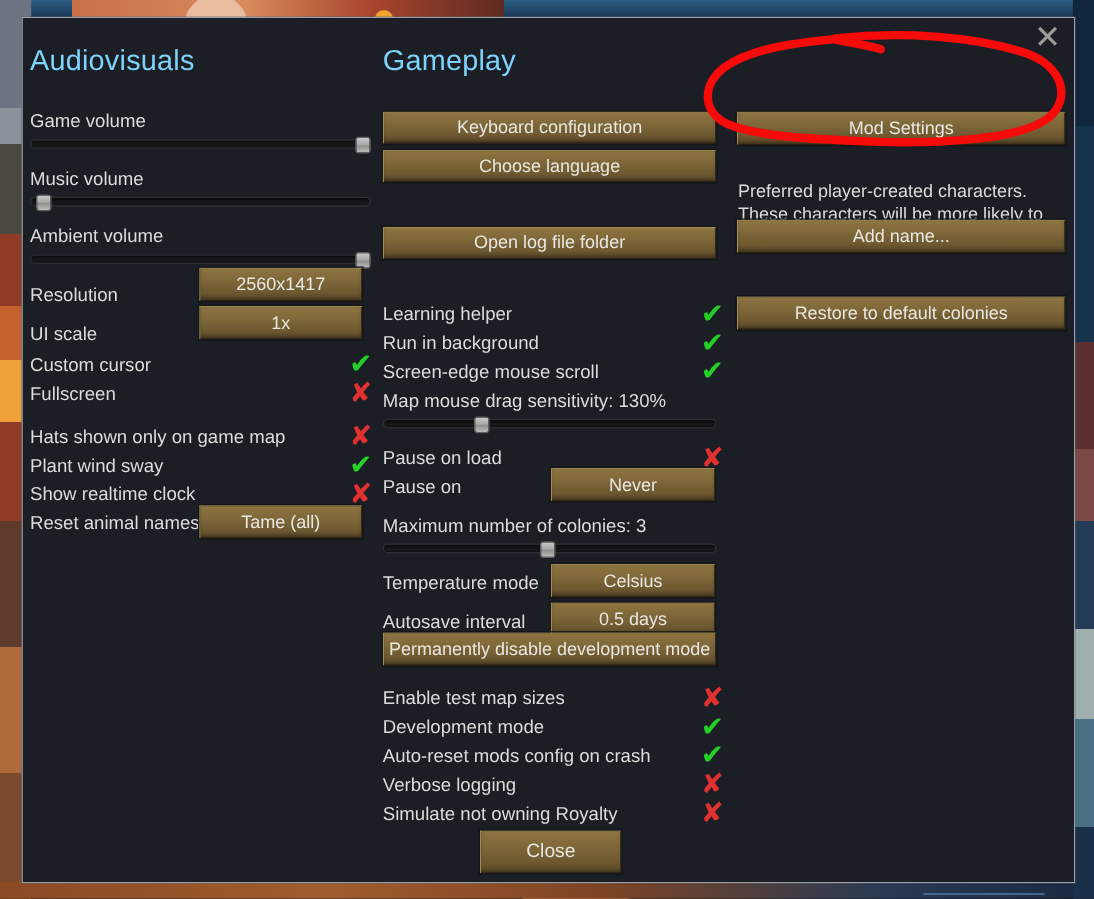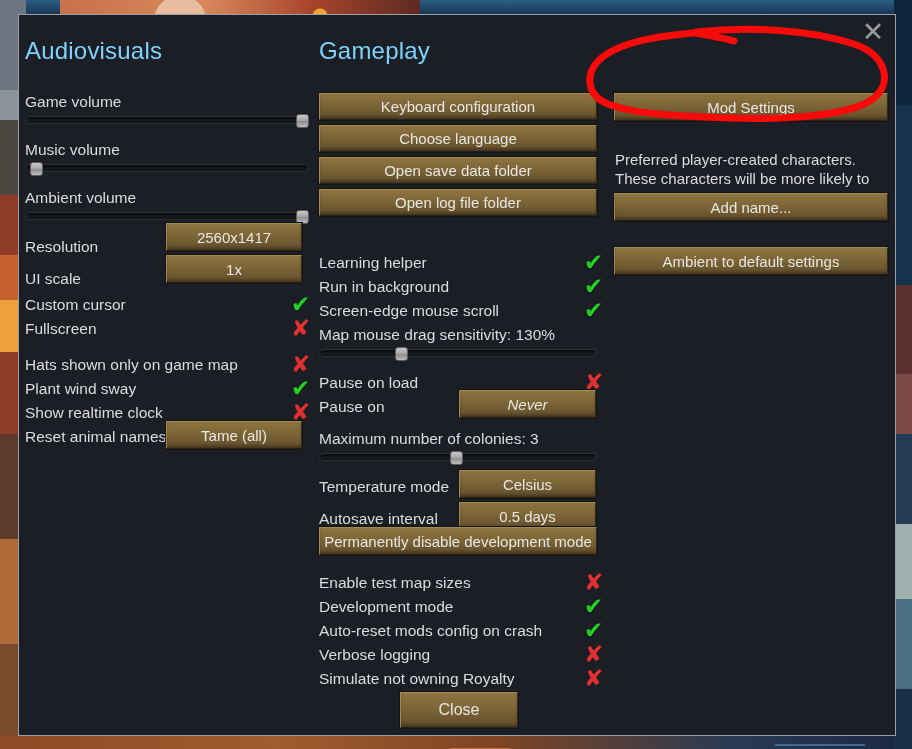--- a/index.html
+++ b/index.html
@@ -190,21 +190,20 @@
   <div class="row label" style="left:6px; top:389px;text-align:right;">Show realtime clock</div>
   <div class="row mark off" style="left:272px; top:386px;">✘</div>
 
   <div class="row label" style="left:6px; top:413px;">Reset animal names</div>
   <button class="btn row" style="left:147px; top:406px; width:136px; height:28px;">Tame (all)</button>
 
   <div class="row col-title" style="left:300px; top:22px;">Gameplay</div>
 
   <button class="btn row" style="left:300px; top:78px; width:278px; height:27px;">Keyboard configuration</button>
   <button class="btn row" style="left:300px; top:110px; width:278px; height:27px;">Choose language</button>
-  <button class="btn row" style="left:300px; top:142px; width:278px; height:27px;">Open save data folder</button>
   <button class="btn row" style="left:300px; top:174px; width:278px; height:27px;">Open log file folder</button>
 
   <div class="row label" style="left:300px; top:239px;">Learning helper</div>
   <div class="row mark on" style="left:565px; top:236px;">✔</div>
 
   <div class="row label" style="left:300px; top:263px;">Run in background</div>
   <div class="row mark on" style="left:565px; top:260px;">✔</div>
 
   <div class="row label" style="left:300px; top:287px;">Screen-edge mouse scroll</div>
   <div class="row mark on" style="left:565px; top:284px;">✔</div>
@@ -212,21 +211,21 @@
   <div class="row label" style="left:300px; top:311px;">Map mouse drag sensitivity: 130%</div>
   <div class="row slider" style="left:300px; top:332px; width:278px;">
     <div class="track"></div>
     <div class="handle" style="left:76px;"></div>
   </div>
 
   <div class="row label" style="left:300px; top:359px;">Pause on load</div>
   <div class="row mark off" style="left:565px; top:356px;">✘</div>
 
   <div class="row label" style="left:300px; top:383px;">Pause on</div>
-  <button class="btn row" style="left:440px; top:375px; width:137px; height:28px;font-style:italic;">Never</button>
+  <button class="btn row" style="left:440px; top:375px; width:137px; height:28px;">Never</button>
 
   <div class="row label" style="left:300px; top:415px;">Maximum number of colonies: 3</div>
   <div class="row slider" style="left:300px; top:436px; width:278px;">
     <div class="track"></div>
     <div class="handle" style="left:131px;"></div>
   </div>
 
   <div class="row label" style="left:300px; top:463px;">Temperature mode</div>
   <button class="btn row" style="left:440px; top:455px; width:137px; height:28px;">Celsius</button>
 
@@ -247,23 +246,23 @@
   <div class="row label" style="left:300px; top:631px;">Verbose logging</div>
   <div class="row mark off" style="left:565px; top:628px;">✘</div>
 
   <div class="row label" style="left:300px; top:655px;">Simulate not owning Royalty</div>
   <div class="row mark off" style="left:565px; top:652px;">✘</div>
 
   <button class="btn row" style="left:595px; top:78px; width:274px; height:28px;">Mod Settings</button>
 
   <div class="row label" style="left:596px; top:135px; width:276px; white-space:normal; line-height:19px; font-size:15px;">Preferred player-created characters. These characters will be more likely to randomly appear during play:</div>
 
-  <button class="btn row" style="left:595px; top:178px; width:274px; height:28px;">Add name...</button>
-
-  <button class="btn row" style="left:595px; top:232px; width:274px; height:28px;">Ambient to default settings</button>
+  <button class="btn row" style="left:595px; top:168px; width:274px; height:28px;">Add name...</button>
+
+  <button class="btn row" style="left:595px; top:232px; width:274px; height:28px;">Restore to default colonies</button>
 
   <button class="btn row" style="left:381px; top:677px; width:118px; height:36px; font-size:16px;">Close</button>
 </div>
 
 <svg id="annotation" width="320" height="125" viewBox="0 0 320 125">
   <path d="M110 22 C 165 16, 225 20, 268 34 C 300 45, 307 72, 288 88
            C 266 106, 200 110, 140 108 C 90 106, 48 104, 22 94
            C -2 84, -1 60, 18 46 C 40 30, 80 25, 118 22" fill="none" stroke="#f60a0a" stroke-width="7" stroke-linecap="round"></path>
   <path d="M110 23 C 125 26, 138 28, 148 31" fill="none" stroke="#f60a0a" stroke-width="7" stroke-linecap="round"></path>
 </svg>

